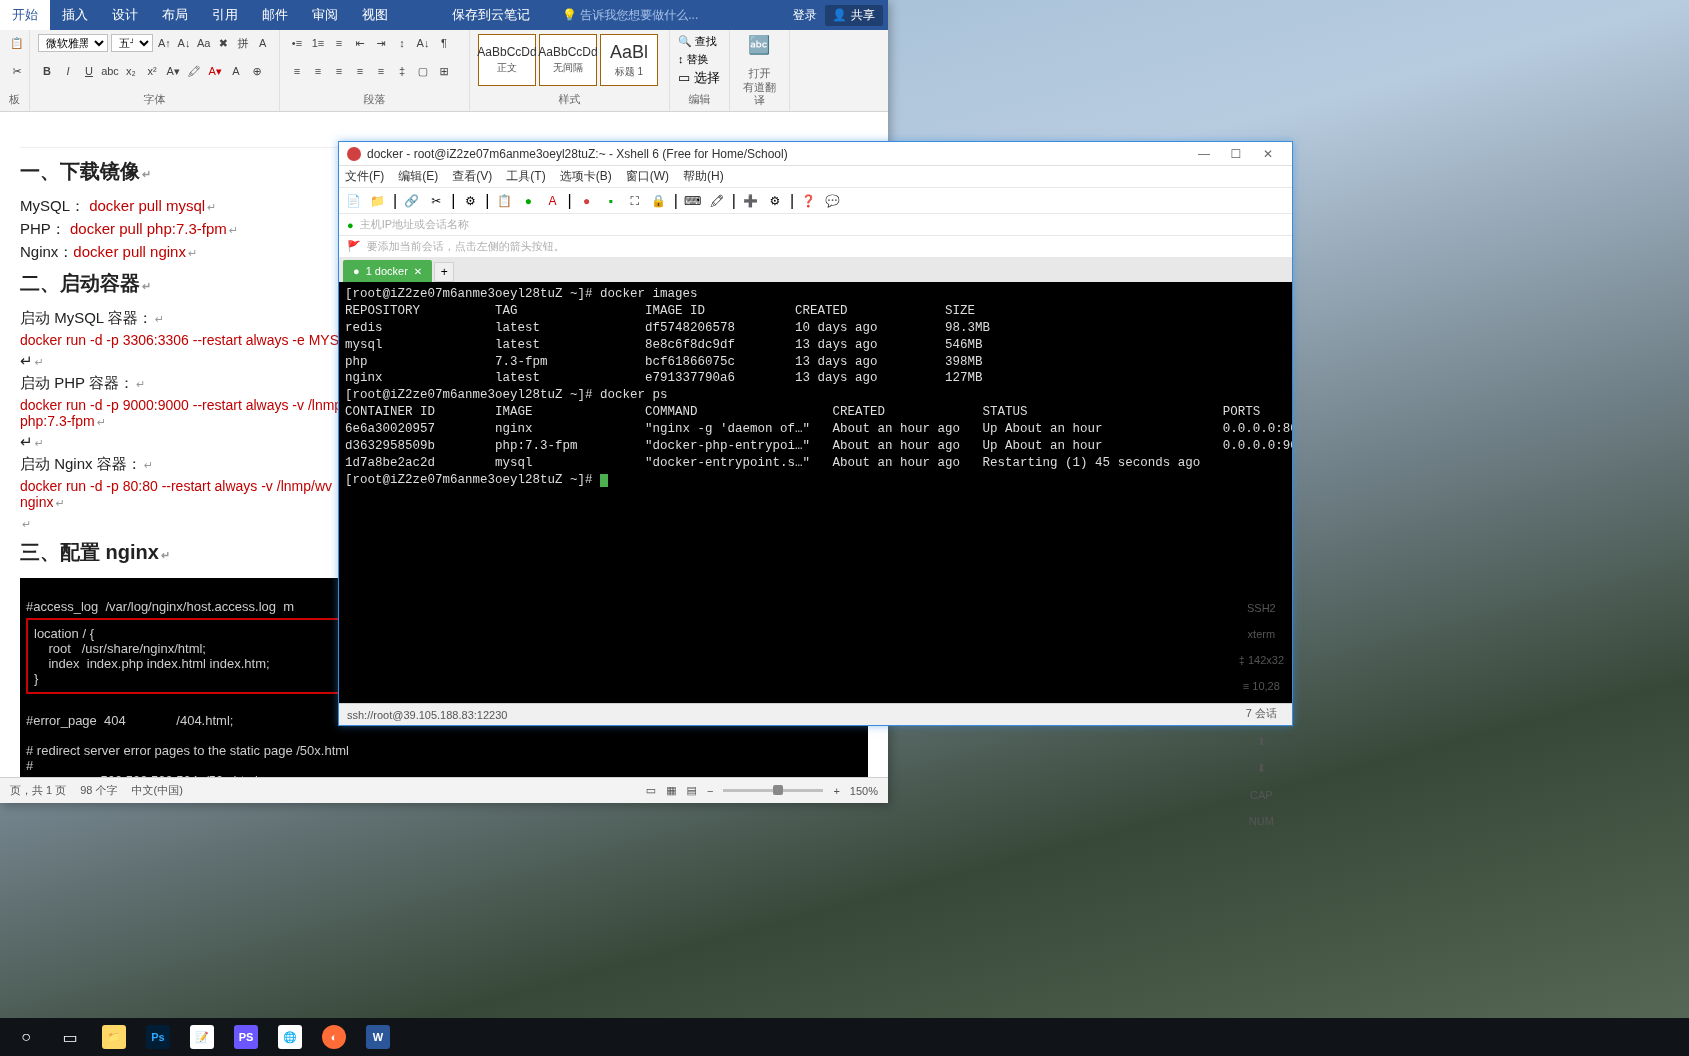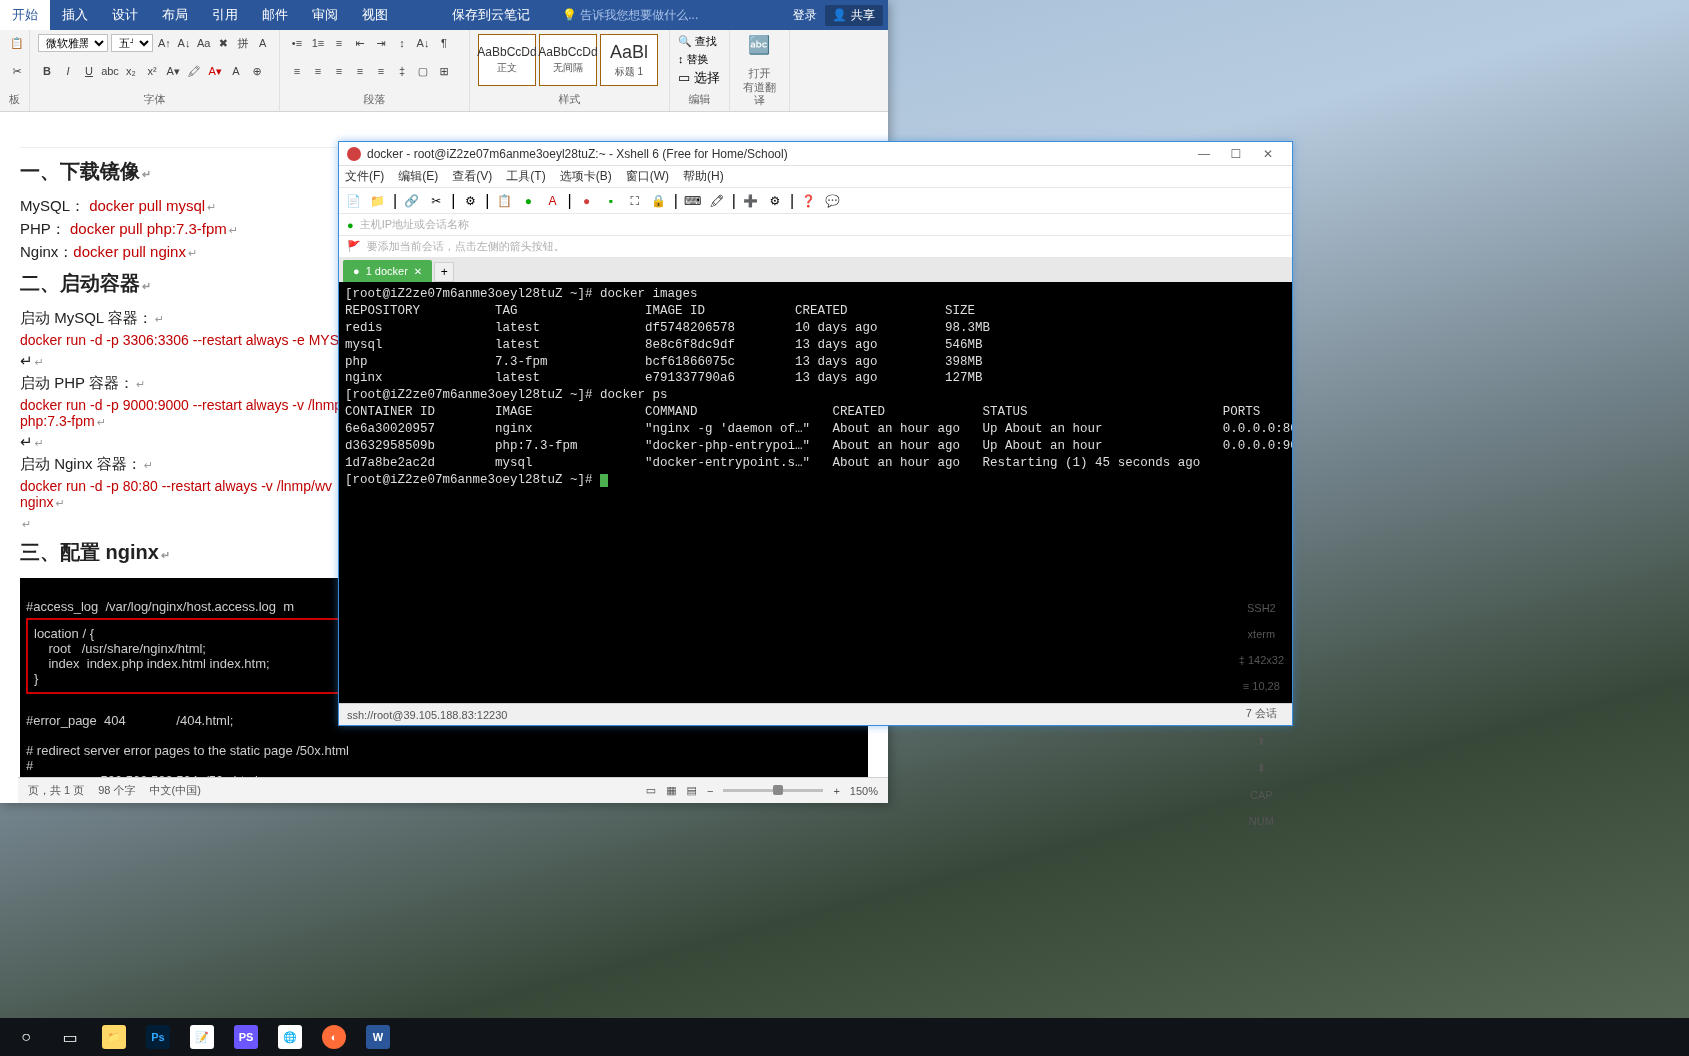--- a/index.html
+++ b/index.html
@@ -27,21 +27,21 @@
 .doc-ruler { height:16px; border-bottom:1px solid #eee; margin-bottom:10px; }
 .h1 { font-size:20px; font-weight:bold; color:#222; margin:8px 0 12px 0; }
 .line { font-size:15px; margin:4px 0; color:#222; }
 .cmd { color:#c00000; }
 .red-txt { color:#c00000; font-size:14px; }
 .para-mark::after { content:"↵"; color:#999; font-size:11px; margin-left:2px; }
 
 .code-block { background:#000; color:#ccc; font-family:Consolas,monospace; font-size:13px; padding:6px; margin-top:8px; white-space:pre; position:relative; }
 .code-highlight { border:2px solid #c00; padding:6px; margin:4px 0; }
 
-.word-status { position:absolute; bottom:0; left:18px; right:0; height:26px; background:#f3f3f3; border-top:1px solid #d0d0d0; display:flex; align-items:center; font-size:11px; color:#555; padding:0 10px; gap:14px; }
+.word-status { position:absolute; bottom:0; left:0; right:0; height:26px; background:#f3f3f3; border-top:1px solid #d0d0d0; display:flex; align-items:center; font-size:11px; color:#555; padding:0 10px; gap:14px; }
 .word-status .right { margin-left:auto; display:flex; gap:10px; align-items:center; }
 .zoom-slider { width:100px; height:3px; background:#c0c0c0; position:relative; }
 .zoom-slider::after { content:""; position:absolute; left:50%; top:-4px; width:10px; height:10px; background:#888; border-radius:2px; }
 
 
 .xshell { position:absolute; left:338px; top:141px; width:955px; height:585px; background:#fff; border:1px solid #3a8dde; box-shadow:0 0 8px rgba(58,141,222,.5); display:flex; flex-direction:column; }
 .xs-title { height:24px; background:#fff; display:flex; align-items:center; padding:0 8px; font-size:12px; color:#333; border-bottom:1px solid #e0e0e0; }
 .xs-icon { width:14px; height:14px; background:#d04040; border-radius:50%; margin-right:6px; }
 .xs-winbtns { margin-left:auto; display:flex; gap:0; }
 .xs-winbtn { width:32px; height:20px; display:flex; align-items:center; justify-content:center; font-size:12px; color:#666; }

